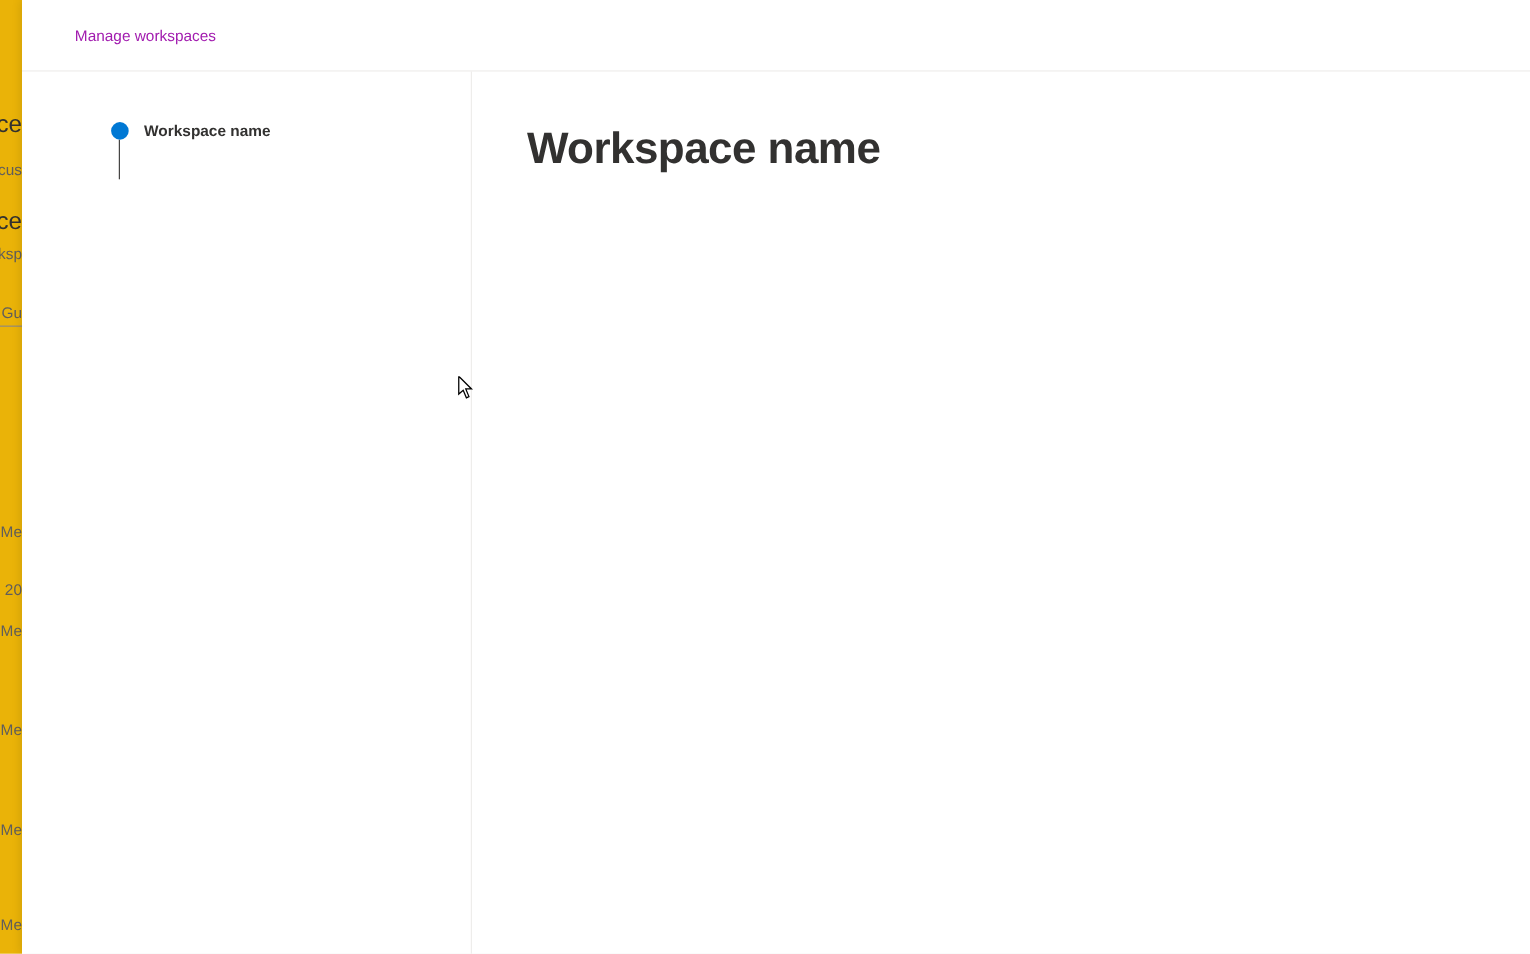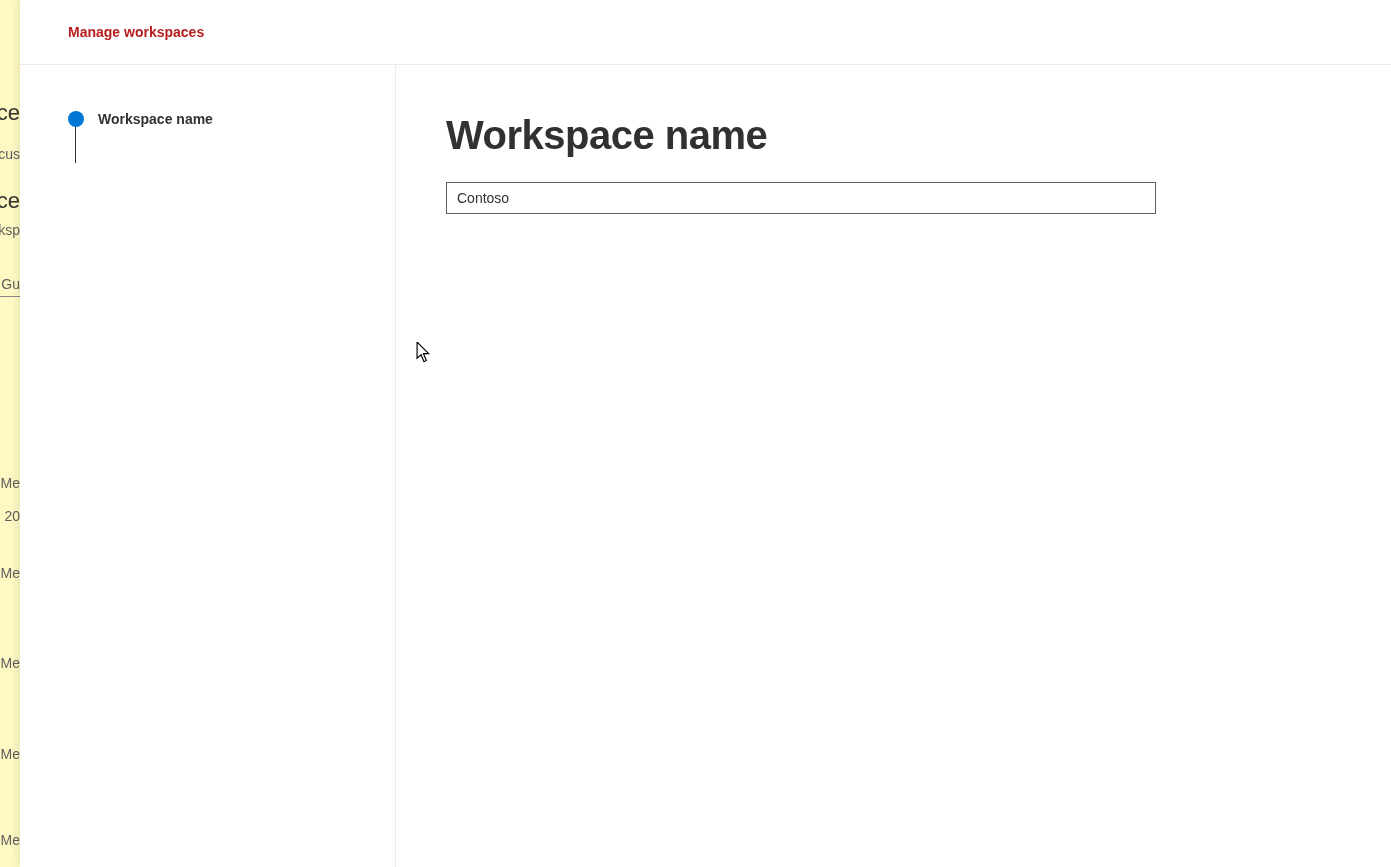--- a/index.html
+++ b/index.html
@@ -17,21 +17,21 @@
       overflow: hidden;
     }
     
     
     .background-layer {
       position: absolute;
       top: 0;
       left: 0;
       width: 20px;
       height: 100%;
-      background: #fef9c3;
+      background: #eab308;
       color: #605e5c;
       overflow: hidden;
       white-space: nowrap;
     }
     .bg-text {
       position: absolute;
       font-size: 14px;
       color: #605e5c;
       right: 0;
       text-align: right;
@@ -54,27 +54,28 @@
     
     .header {
       height: 65px;
       border-bottom: 1px solid #edebe9;
       display: flex;
       align-items: center;
       padding-left: 48px;
     }
     .header-title {
       font-size: 14px;
-      font-weight: 700;
-      color: #b91c1c;
+      font-weight: 400;
+      color: #a21caf;
     }
     
     .content-wrapper {
       display: flex;
       height: calc(100% - 65px);
+      margin-left: 33px;
     }
     
     
     .sidebar {
       width: 376px;
       border-right: 1px solid #edebe9;
       padding-top: 42px;
       padding-left: 48px;
     }
     
@@ -172,21 +173,21 @@
 </head>
 <body>
 
 <div class="background-layer">
   <div class="bg-text bg-text-large" style="top:100px;">ce</div>
   <div class="bg-text" style="top:146px;">cus</div>
   <div class="bg-text bg-text-large" style="top:188px;">ce</div>
   <div class="bg-text" style="top:222px;">rksp</div>
   <div class="bg-text" style="top:276px;border-bottom:1px solid #8a8886;padding-bottom:4px;">l Gu</div>
   <div class="bg-text" style="top:475px;">Me</div>
-  <div class="bg-text" style="top:508px;">20</div>
+  <div class="bg-text" style="top:528px;">20</div>
   <div class="bg-text" style="top:565px;">Me</div>
   <div class="bg-text" style="top:655px;">Me</div>
   <div class="bg-text" style="top:746px;">Me</div>
   <div class="bg-text" style="top:832px;">Me</div>
 </div>
 
 <div class="main-panel">
 
   <div class="header">
     <div class="header-title">Manage workspaces</div>
@@ -201,21 +202,20 @@
         <div class="step-connector"></div>
         <div class="step-label active">Workspace name</div>
       </div>
 
 
 
     </div>
 
     <div class="main-content">
       <h1 class="page-heading">Workspace name</h1>
-      <input type="text" class="text-input" value="Contoso" style="">
     </div>
 
   </div>
 
 </div>
 
 <svg class="cursor" viewBox="0 0 12 19">
   <path d="M0,0 L0,14 L3.5,11 L6,17 L8,16 L5.5,10 L10,10 Z" fill="white" stroke="black" stroke-width="1"></path>
 </svg>
 

